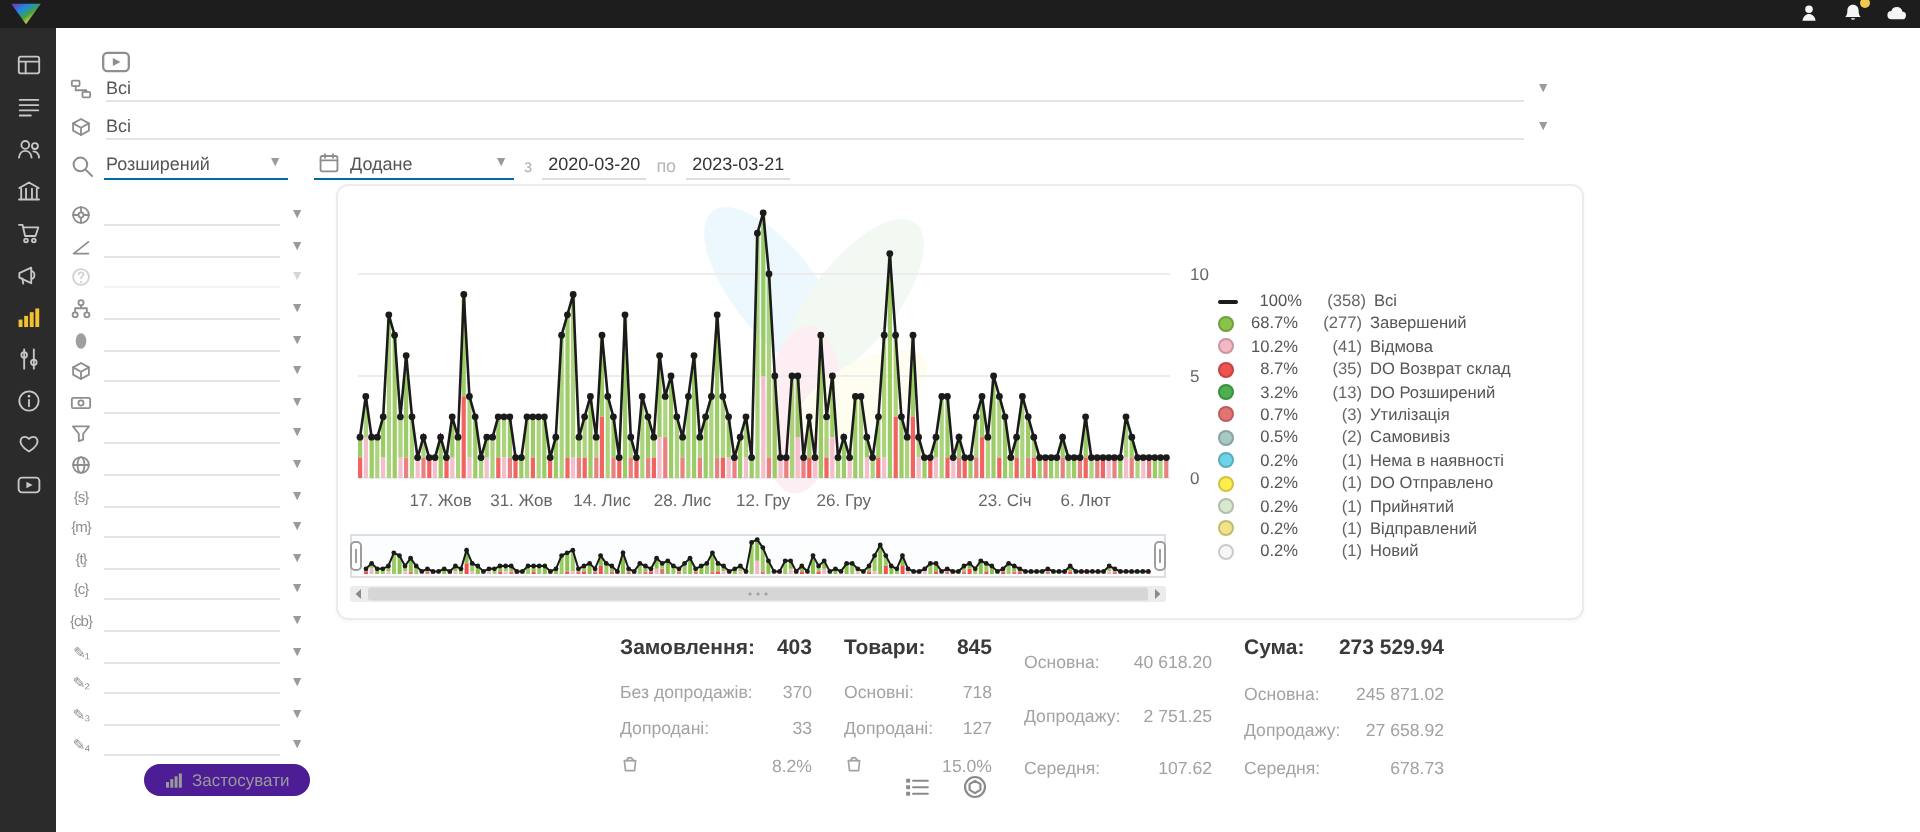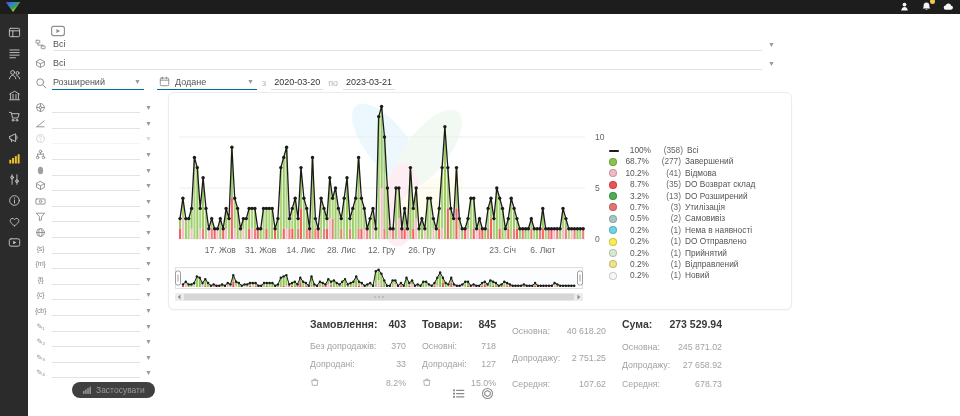--- a/index.html
+++ b/index.html
@@ -26,21 +26,21 @@
   .ictxt{font-size:7.5px;color:#8e8e8e;letter-spacing:-0.5px;}
   .row3{position:absolute;left:34px;top:75px;display:flex;align-items:center;gap:5px;color:#555;}
   .mini-sel{display:flex;align-items:center;gap:4px;border-bottom:1px solid #0369a1;padding:1px 3px 2px 1px;}
   .datetxt{border-bottom:1px solid #dedede;padding:1px 3px 2px;color:#333;}
   .muted{color:#b5b5b5;}
   .frows{position:absolute;left:34px;top:100px;width:118px;display:flex;flex-direction:column;}
   .frow{height:15.6px;display:flex;align-items:center;gap:5px;}
   .frow .fline{flex:1;border-bottom:1px solid #e3e3e3;height:10px;}
   .frow.disabled{opacity:.4;}
   .apply-btn{position:absolute;left:72px;top:382px;height:16px;display:inline-flex;align-items:center;gap:4px;
-             background:#404040;color:#999;border:none;border-radius:9px;padding:0 10px;font-size:8.5px;
+             background:#4c1d95;color:#999;border:none;border-radius:9px;padding:0 10px;font-size:8.5px;
              font-family:inherit;}
   
   .card{position:absolute;left:168px;top:92px;width:622px;height:216px;border:1px solid #ececec;
         border-radius:6px;background:#fff;box-shadow:0 1px 2px rgba(0,0,0,.04);}
   .watermark{position:absolute;left:120px;top:0;pointer-events:none;}
   #main-chart{position:absolute;left:6px;top:6px;}
   #mini-chart{position:absolute;left:6px;top:174px;}
   .legend{position:absolute;left:440px;top:12px;right:8px;display:flex;flex-direction:column;gap:2.4px;margin-top:41px;}
   .leg-row{display:flex;align-items:center;gap:4px;font-size:8.3px;color:#555;line-height:9px;}
   .leg-swatch{width:8px;height:8px;border-radius:50%;flex:none;box-shadow:inset 0 0 0 1px rgba(0,0,0,.18);}

